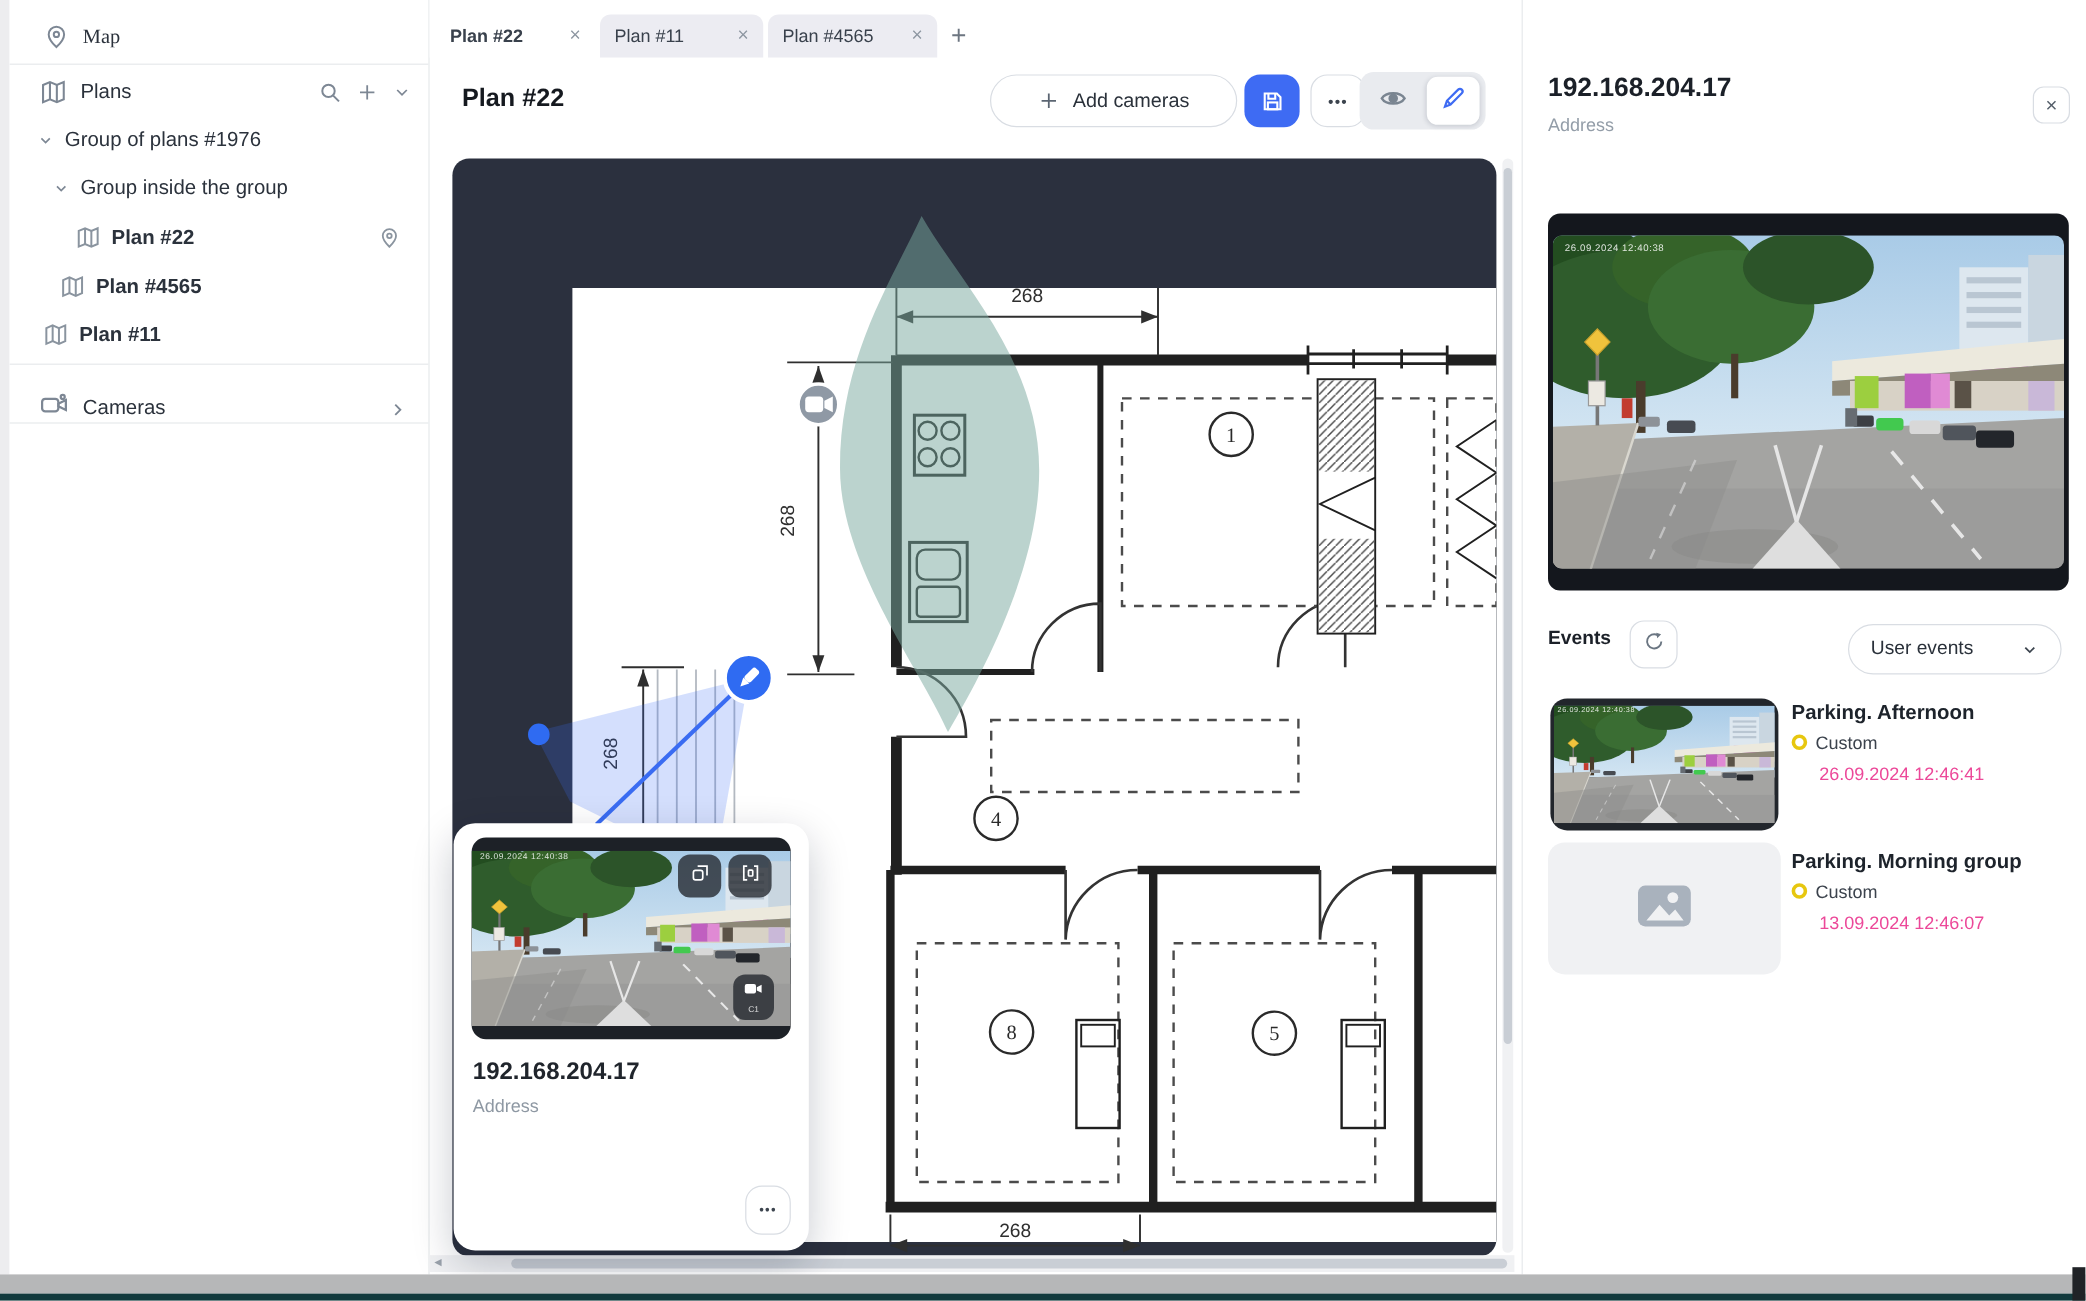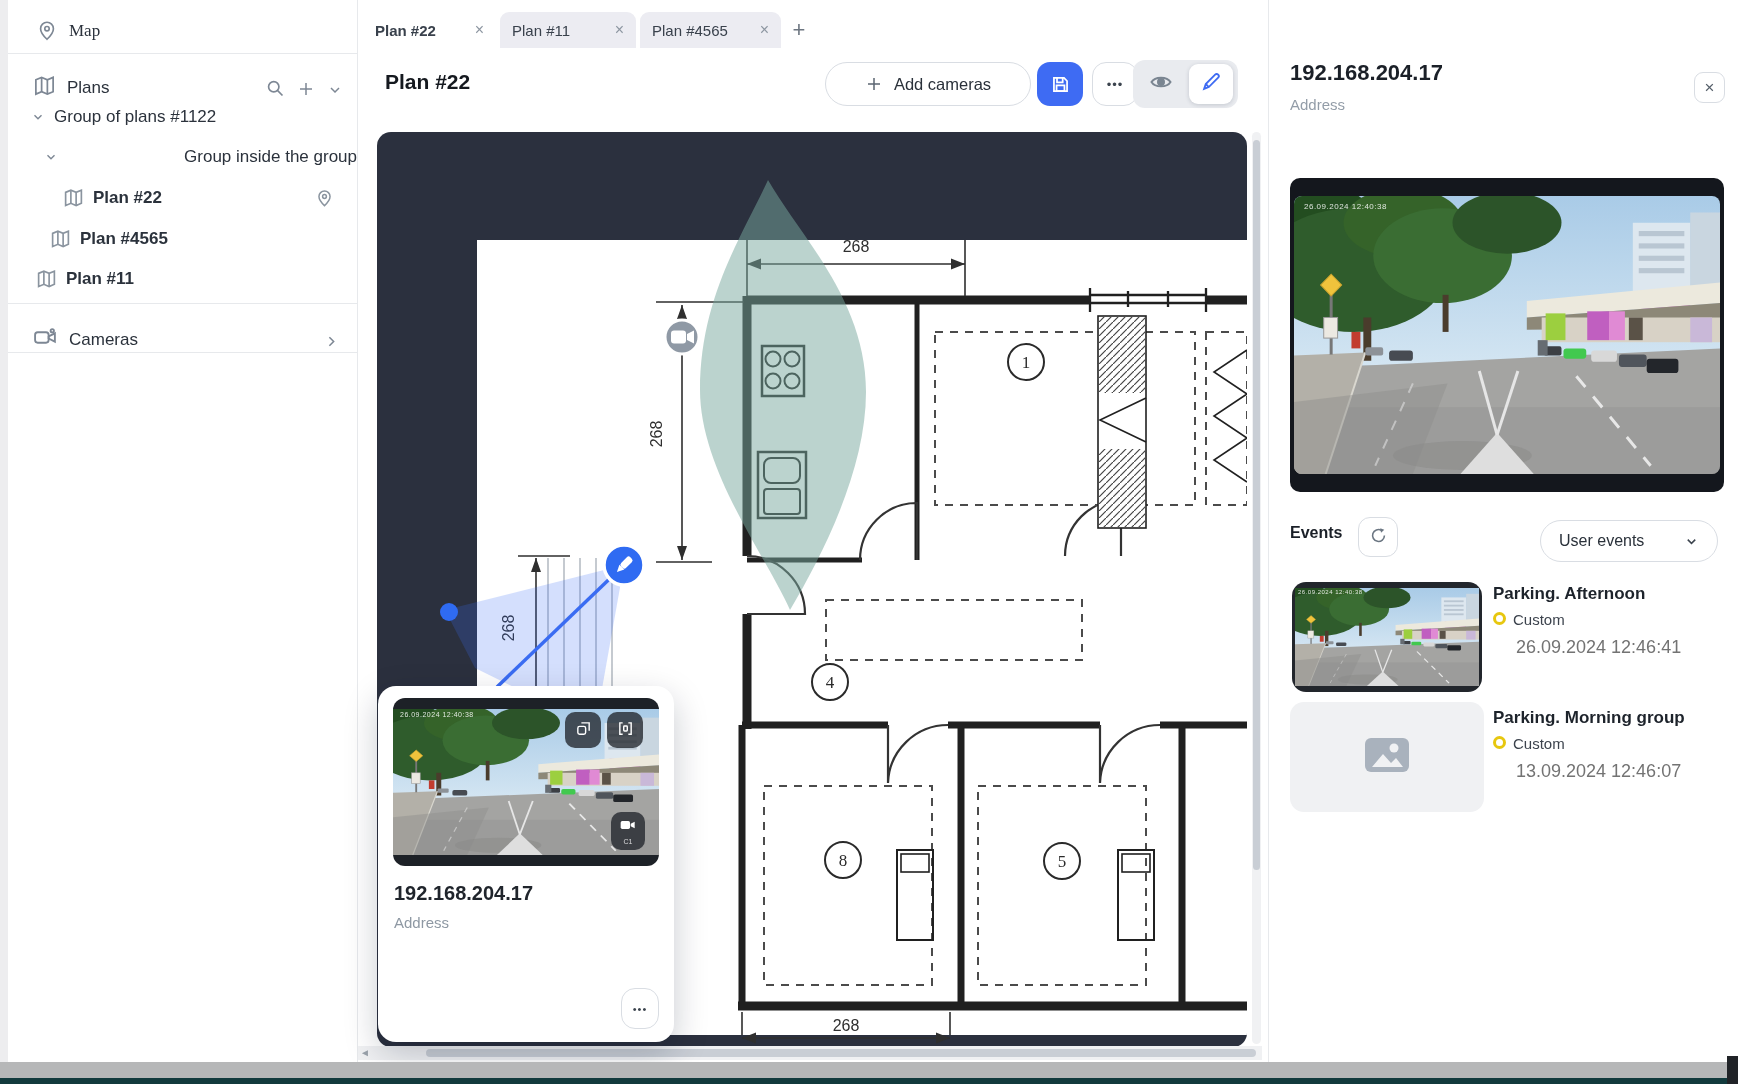--- a/index.html
+++ b/index.html
@@ -6,21 +6,21 @@
   body{width:1738px;height:1084px;position:relative;font-family:"Liberation Sans",sans-serif;color:#232a33;overflow:hidden;}
   .abs{position:absolute;}
   .row-label{font-size:17px;color:#2b323c;}
   .icon{display:flex;align-items:center;justify-content:center;color:#7d8794;}
   .divider-h{height:1px;background:#e7e9ec;}
   .tab{display:flex;align-items:center;font-size:15px;color:#39414c;border-radius:9px 9px 0 0;}
   .tab .x{margin-left:auto;color:#8d96a1;font-size:16px;cursor:default;}
   .btn{box-sizing:border-box;display:flex;align-items:center;justify-content:center;background:#fff;border:1.5px solid #d9dde3;border-radius:14px;color:#2a313a;}
   .pill{border-radius:22px;}
   .evt-title{font-size:17px;font-weight:700;color:#1d232b;}
-  .evt-time{font-size:18px;color:#737373;}
+  .evt-time{font-size:15px;color:#ec4899;}
   .badge-ring{box-sizing:border-box;width:13px;height:13px;border-radius:50%;border:3px solid #e7c70f;background:#fff;}
   .osd{color:rgba(255,255,255,.85);font-size:7px;letter-spacing:.5px;white-space:nowrap;}
   .ovl-btn{background:rgba(33,37,44,.78);border-radius:10px;display:flex;align-items:center;justify-content:center;color:#fff;}
 </style>
 </head>
 <body>
 
 <svg width="0" height="0" class="abs" aria-hidden="true">
   <defs>
     <linearGradient id="skyg" x1="0" y1="0" x2="0" y2="1">
@@ -87,21 +87,21 @@
   <span class="icon" style="margin-left:28px;">
     <svg width="22" height="22" viewBox="0 0 24 24" fill="none" stroke="currentColor" stroke-width="1.8">
         <path d="M12 21 C12 21 5 14.5 5 9.5 A7 7 0 1 1 19 9.5 C19 14.5 12 21 12 21 Z"></path>
         <circle cx="12" cy="9.5" r="2.4"></circle>
       </svg>
   </span>
   <span class="row-label" style="margin-left:11px;">Map</span>
 </div>
 <div class="abs divider-h" style="left:8px;top:53px;width:349px;"></div>
 
-<div class="abs" style="left:8px;top:56px;width:349px;height:42px;display:flex;align-items:flex-end;">
+<div class="abs" style="left:8px;top:56px;width:349px;height:42px;display:flex;align-items:center;">
   <span class="icon" style="margin-left:25px;">
     <svg width="23" height="23" viewBox="0 0 24 24" fill="none" stroke="currentColor" stroke-width="1.8">
         <path d="M3 5 L9 2.5 L15 5 L21 2.5 V17.5 L15 20 L9 17.5 L3 20 Z"></path>
         <path d="M9 2.5 V17.5 M15 5 V20"></path>
       </svg>
   </span>
   <span class="row-label" style="margin-left:11px;">Plans</span>
   <span class="icon" style="margin-left:auto;">
     <svg width="20" height="20" viewBox="0 0 24 24" fill="none" stroke="currentColor" stroke-width="2">
         <circle cx="10.5" cy="10.5" r="6.2"></circle>
@@ -119,24 +119,24 @@
       </svg>
   </span>
 </div>
 
 <div class="abs" style="left:8px;top:100px;width:349px;height:34px;display:flex;align-items:center;">
   <span class="icon" style="margin-left:23px;">
     <svg width="14" height="14" viewBox="0 0 24 24" fill="none" stroke="#7d8794" stroke-width="2.4">
         <polyline points="6,9 12,15 18,9"></polyline>
       </svg>
   </span>
-  <span class="row-label" style="margin-left:9px;">Group of plans #1122</span>
-</div>
-
-<div class="abs" style="left:8px;top:140px;width:349px;height:34px;display:flex;align-items:center;justify-content:space-between;">
+  <span class="row-label" style="margin-left:9px;">Group of plans #1976</span>
+</div>
+
+<div class="abs" style="left:8px;top:140px;width:349px;height:34px;display:flex;align-items:center;">
   <span class="icon" style="margin-left:36px;">
     <svg width="14" height="14" viewBox="0 0 24 24" fill="none" stroke="#7d8794" stroke-width="2.4">
         <polyline points="6,9 12,15 18,9"></polyline>
       </svg>
   </span>
   <span class="row-label" style="margin-left:9px;">Group inside the group</span>
 </div>
 
 <div class="abs" style="left:8px;top:180px;width:349px;height:36px;display:flex;align-items:center;">
   <span class="icon" style="margin-left:55px;">

